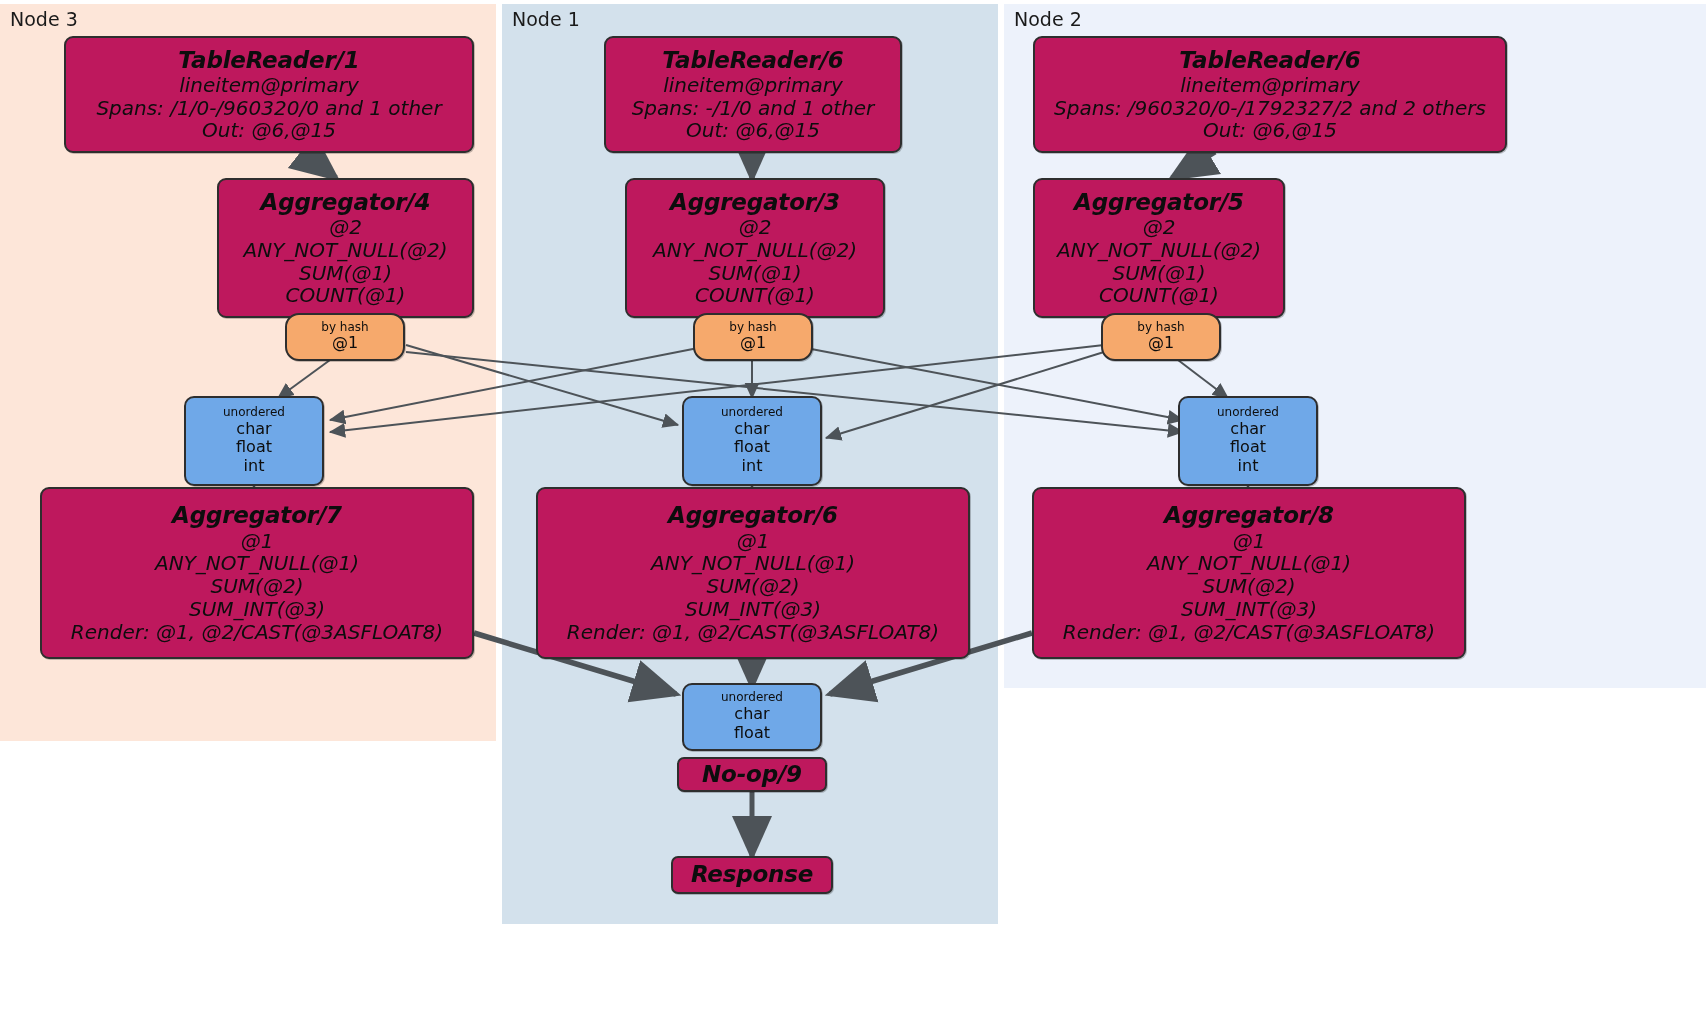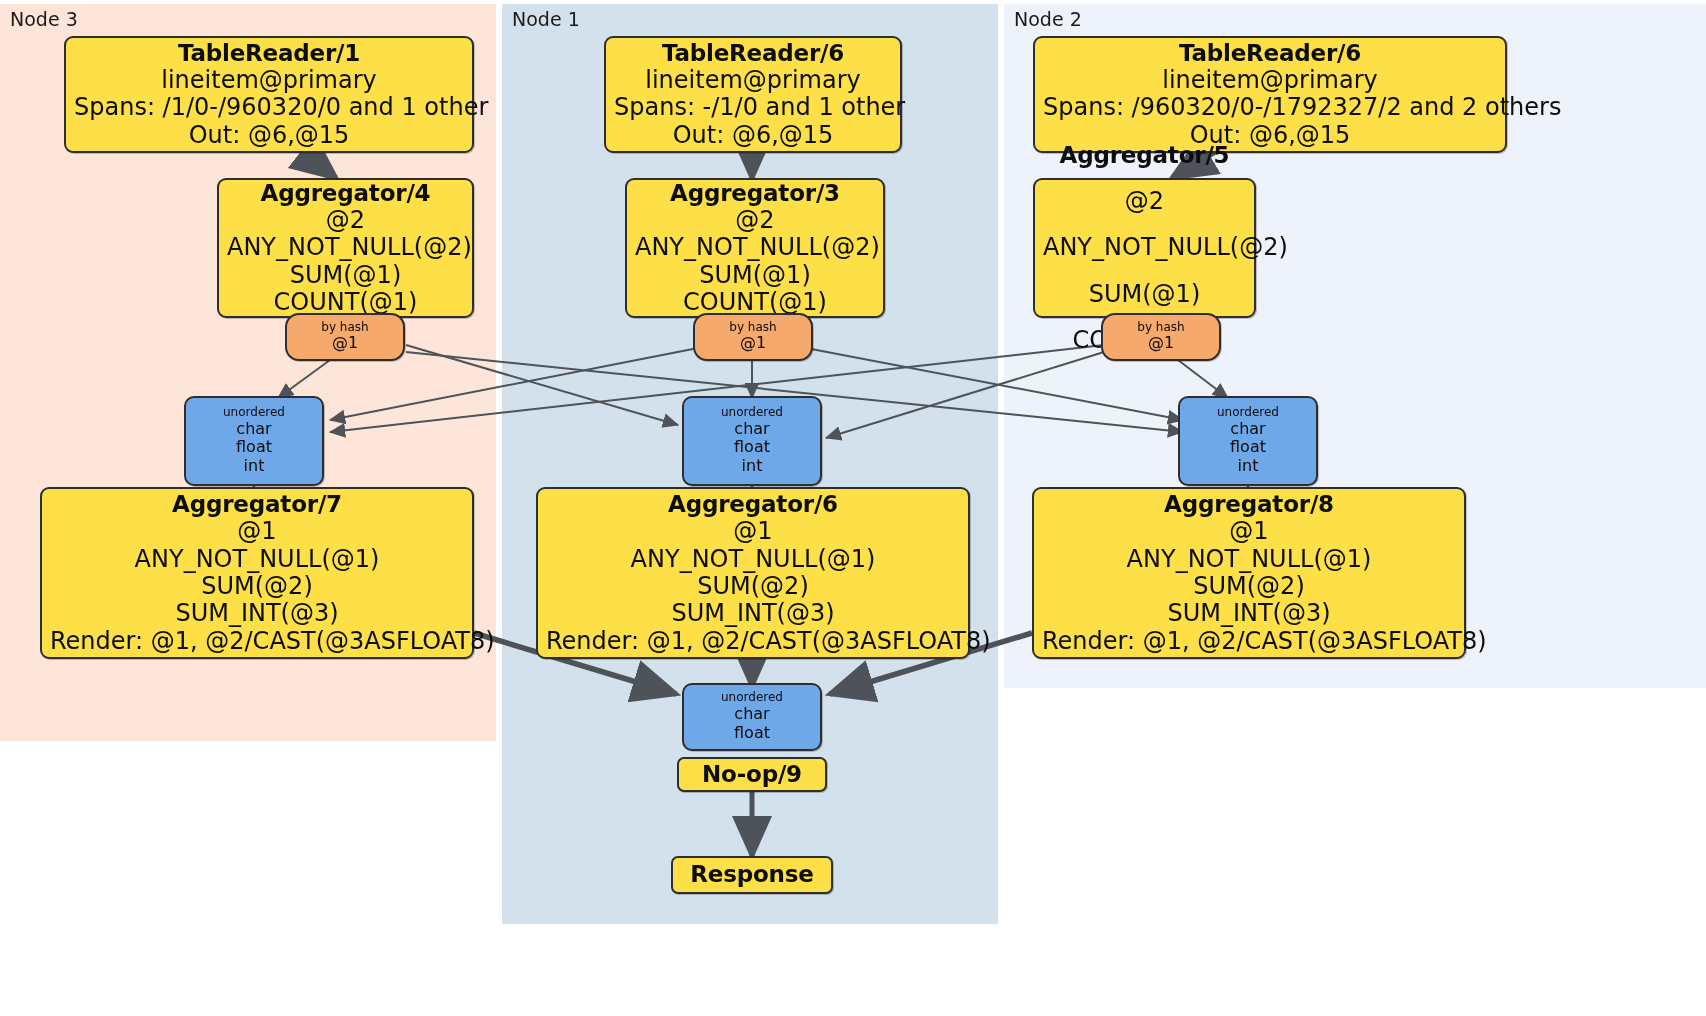--- a/index.html
+++ b/index.html
@@ -47,21 +47,22 @@
     border: 2px solid #2e2e2e;
     border-radius: 9px;
     text-align: center;
     color: #0d0d0d;
     padding: 4px 8px;
     display: flex;
     flex-direction: column;
     justify-content: center;
   }
   .proc {
-    background: #fde047;
+    background: #be185d;
+    font-style: italic;
   }
   .router {
     background: #f6a96c;
     border-radius: 14px;
   }
   .inbound {
     background: #6fa8e8;
     border-radius: 10px;
   }
   .title {
@@ -69,21 +70,21 @@
     font-size: 23px;
     line-height: 1.18;
     letter-spacing: -0.2px;
   }
   .title-sm {
     font-weight: normal;
     font-size: 12px;
     line-height: 1.15;
   }
   .detail {
-    font-size: 24px;
+    font-size: 20px;
     line-height: 1.14;
     white-space: nowrap;
   }
   .detail-sm {
     font-size: 16px;
     line-height: 1.18;
     white-space: nowrap;
   }
   .shadow {
     box-shadow: 1px 1px 0 rgba(0,0,0,0.22);
@@ -230,21 +231,21 @@
     <div class="title">Response</div>
   </div>
 
   <div class="nodebox proc shadow" style="left:1033px; top:36px; width:474px; height:117px;">
     <div class="title">TableReader/6</div>
     <div class="detail">lineitem@primary</div>
     <div class="detail">Spans: /960320/0-/1792327/2 and 2 others</div>
     <div class="detail">Out: @6,@15</div>
   </div>
 
-  <div class="nodebox proc shadow" style="left:1033px; top:178px; width:223px; height:140px;gap:19px;">
+  <div class="nodebox proc shadow" style="left:1033px; top:178px; width:252px; height:140px;">
     <div class="title">Aggregator/5</div>
     <div class="detail">@2</div>
     <div class="detail">ANY_NOT_NULL(@2)</div>
     <div class="detail">SUM(@1)</div>
     <div class="detail">COUNT(@1)</div>
   </div>
 
   <div class="nodebox router shadow" style="left:1101px; top:313px; width:120px; height:48px;">
     <div class="title-sm">by hash</div>
     <div class="detail-sm">@1</div>

